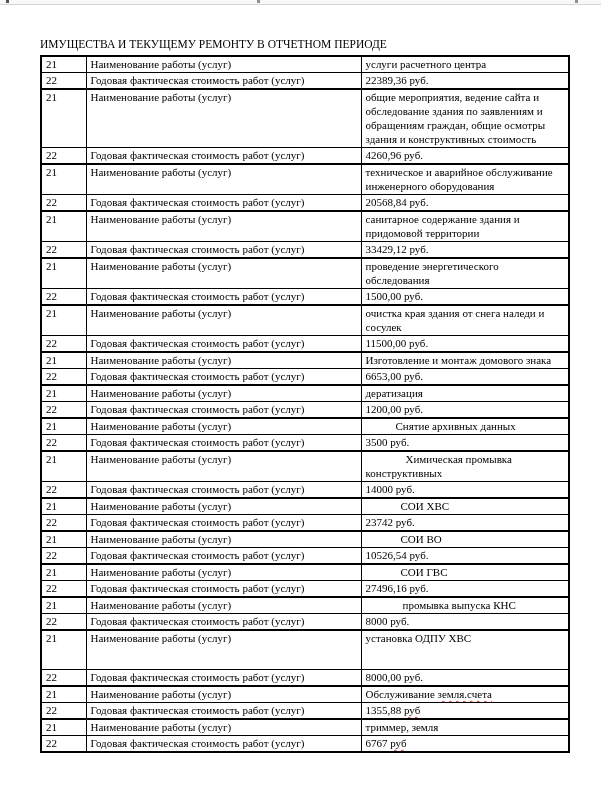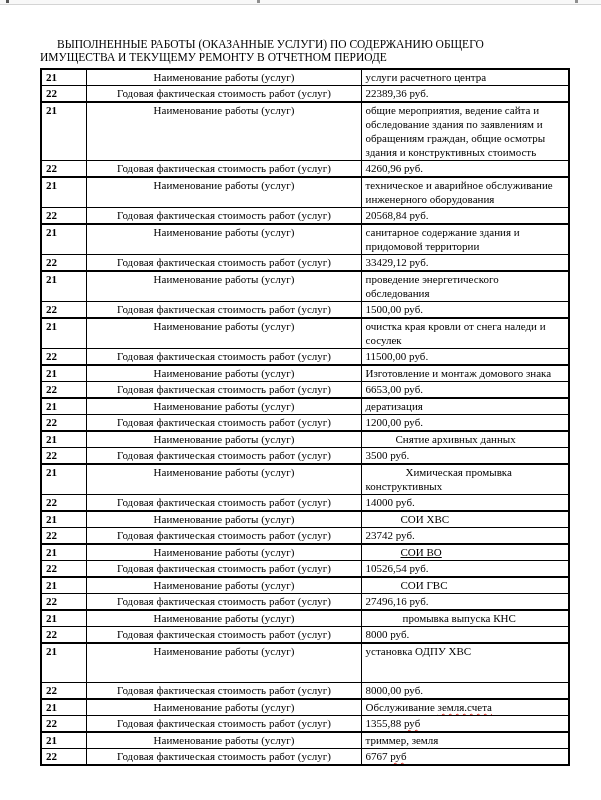--- a/index.html
+++ b/index.html
@@ -40,22 +40,22 @@
     border: 2px solid #000;
   }
   table.works td {
     border: 1px solid #000;
     font-size: 11px;
     line-height: 14px;
     vertical-align: top;
     padding: 0 3px 1px 4px;
     overflow: hidden;
   }
-  td.col-num   { padding-left: 9px; font-weight: bold; }
-  td.col-label { padding-left: 10px; text-align: center; }
+  td.col-num   { padding-left: 9px; }
+  td.col-label { padding-left: 10px; }
   td.col-value { padding-left: 5px; }
   tr.group-start td { border-top-width: 2px; }
   tr.tall-row td { padding-bottom: 24px; }
 
   .sp-err {
     text-decoration: underline wavy #e02b20;
     text-decoration-thickness: 1px;
     text-underline-offset: 2px;
   }
 </style>
@@ -64,21 +64,20 @@
 
 <div>
 
   <div class="top-strip">
     <span class="tick t1"></span>
     <span class="tick t2"></span>
     <span class="tick t3"></span>
   </div>
 
   <h1 class="doc-title">
-    <span class="title-line first">ВЫПОЛНЕННЫЕ РАБОТЫ (ОКАЗАННЫЕ УСЛУГИ) ПО СОДЕРЖАНИЮ ОБЩЕГО</span>
     <span class="title-line">ИМУЩЕСТВА И ТЕКУЩЕМУ РЕМОНТУ В ОТЧЕТНОМ ПЕРИОДЕ</span>
   </h1>
 
   <table class="works">
     <colgroup>
       <col style="width:45px">
       <col style="width:275px">
       <col style="width:208px">
     </colgroup>
     <tbody>
@@ -128,21 +127,21 @@
           <td class="col-value">проведение энергетического обследования</td>
         </tr>
         <tr>
           <td class="col-num">22</td>
           <td class="col-label">Годовая фактическая стоимость работ (услуг)</td>
           <td class="col-value">1500,00 руб.</td>
         </tr>
         <tr class="group-start">
           <td class="col-num">21</td>
           <td class="col-label">Наименование работы (услуг)</td>
-          <td class="col-value">очистка края кровли от снега наледи и сосулек</td>
+          <td class="col-value">очистка края здания от снега наледи и сосулек</td>
         </tr>
         <tr>
           <td class="col-num">22</td>
           <td class="col-label">Годовая фактическая стоимость работ (услуг)</td>
           <td class="col-value">11500,00 руб.</td>
         </tr>
         <tr class="group-start">
           <td class="col-num">21</td>
           <td class="col-label">Наименование работы (услуг)</td>
           <td class="col-value">Изготовление и монтаж домового знака</td>
@@ -188,21 +187,21 @@
           <td class="col-value" style="text-indent: 35px;">СОИ ХВС</td>
         </tr>
         <tr>
           <td class="col-num">22</td>
           <td class="col-label">Годовая фактическая стоимость работ (услуг)</td>
           <td class="col-value">23742 руб.</td>
         </tr>
         <tr class="group-start">
           <td class="col-num">21</td>
           <td class="col-label">Наименование работы (услуг)</td>
-          <td class="col-value" style="text-indent: 35px; text-decoration: underline;">СОИ ВО</td>
+          <td class="col-value" style="text-indent: 35px;">СОИ ВО</td>
         </tr>
         <tr>
           <td class="col-num">22</td>
           <td class="col-label">Годовая фактическая стоимость работ (услуг)</td>
           <td class="col-value">10526,54 руб.</td>
         </tr>
         <tr class="group-start">
           <td class="col-num">21</td>
           <td class="col-label">Наименование работы (услуг)</td>
           <td class="col-value" style="text-indent: 35px;">СОИ ГВС</td>

